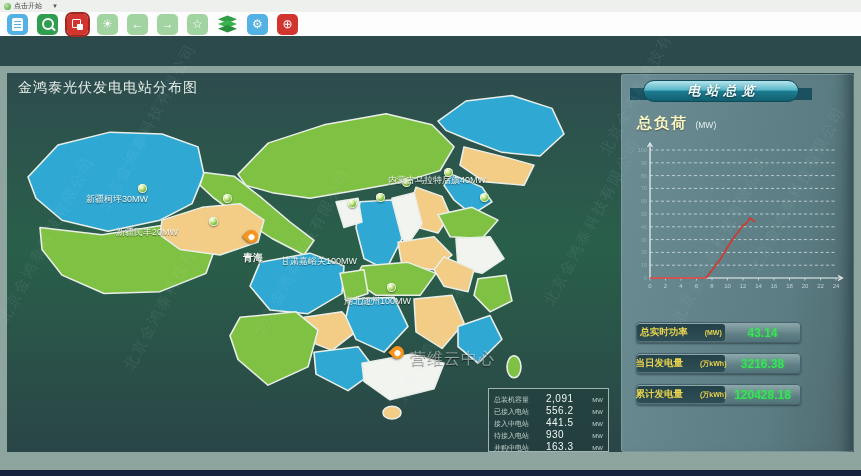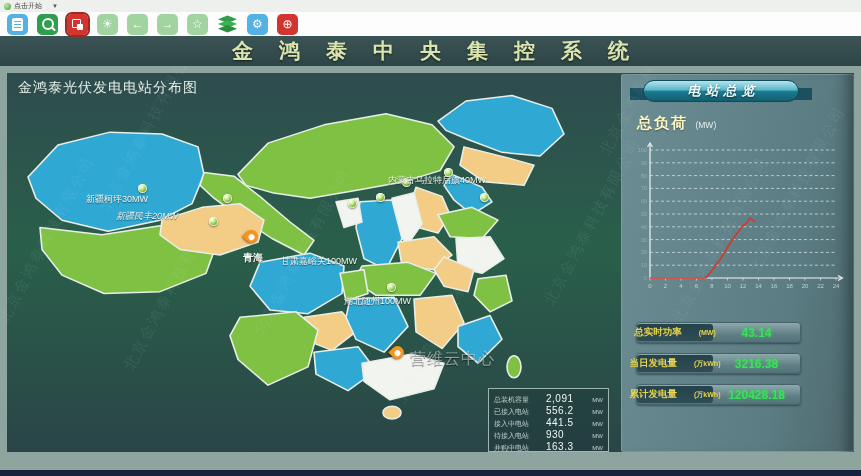--- a/index.html
+++ b/index.html
@@ -107,21 +107,21 @@
     text-shadow:0 1px 1px rgba(0,0,0,.4);}
   .load-unit{color:#e8f1f1;font-size:8.5px;margin-left:3px;}
   .load-chart{position:absolute;left:630px;top:138px;z-index:9;}
 
   
   .metrics{position:absolute;left:636px;top:322px;width:165px;z-index:9;}
   .metric{height:21px;border-radius:4px;margin-bottom:10px;display:flex;align-items:center;
     padding:1px;box-sizing:border-box;
     background:linear-gradient(#93adb1,#5f7e84 60%,#52707a);
     box-shadow:0 1px 2px rgba(0,0,0,.4),inset 0 0 0 1px #46626a;}
-  .m-label{width:76px;height:17px;border-radius:3px;color:#e9d44f;font-size:9.5px;
+  .m-label{width:88px;height:17px;border-radius:3px;color:#e9d44f;font-size:9.5px;
     font-weight:bold;display:flex;align-items:center;justify-content:center;
     white-space:nowrap;background:linear-gradient(#24424a,#2e4d55);gap:16px;}
   .m-unit{font-size:7px;margin-left:1px;font-weight:bold;}
   .m-value{flex:1;text-align:center;color:#37e457;font-size:12px;font-weight:bold;
     text-shadow:0 0 4px rgba(47,227,81,.55);}
 
   
   .wm{position:absolute;color:rgba(215,232,230,.09);font-size:15px;white-space:nowrap;
     letter-spacing:2px;transform:rotate(-62deg);transform-origin:left top;
     pointer-events:none;z-index:20;}
@@ -177,23 +177,20 @@
       </svg>
     </div>
     <div class="tool t-blue">
         <span>⚙</span>
       </div>
     <div class="tool t-red">
         <span>⊕</span>
       </div>
   </div>
 
-  <div class="header">
-    <div class="header-title">金鸿泰中央集控系统</div>
-  </div>
 
   <div class="frame-top"></div>
   <div class="frame-left"></div>
   <div class="frame-right"></div>
   <div class="frame-bottom"></div>
   <div class="bottom-navy"></div>
 
   <div class="main"></div>
   <div class="map-title">金鸿泰光伏发电电站分布图</div>
 
@@ -236,21 +233,21 @@
   <div class="ball" style="left:376px;top:193px;"></div>
   <div class="ball" style="left:402px;top:178px;"></div>
   <div class="ball" style="left:444px;top:168px;"></div>
   <div class="ball" style="left:480px;top:193px;"></div>
   <div class="ball" style="left:387px;top:283px;"></div>
 
   <div class="pin" style="left:245px;top:230px;"></div>
   <div class="pin" style="left:391px;top:346px;"></div>
 
   <div class="slabel" style="left:86px;top:193px;">新疆柯坪30MW</div>
-  <div class="slabel" style="left:116px;top:210px;font-style:italic;">新疆民丰20MW</div>
+  <div class="slabel" style="left:116px;top:226px;">新疆民丰20MW</div>
   <div class="slabel" style="left:388px;top:174px;">内蒙古乌拉特后旗40MW</div>
   <div class="slabel" style="left:281px;top:207px;margin-top:48px;">甘肃嘉峪关100MW</div>
   <div class="slabel" style="left:344px;top:295px;">湖北随州100MW</div>
   <div class="slabel slabel-big" style="left:243px;top:251px;">青海</div>
   <div class="slabel slabel-dim" style="left:410px;top:349px;">营维云中心</div>
 
   <div class="stats-box">
     <div class="stat-row">
       <span class="stat-label">总装机容量</span>
       <span class="stat-value">2,091</span>

